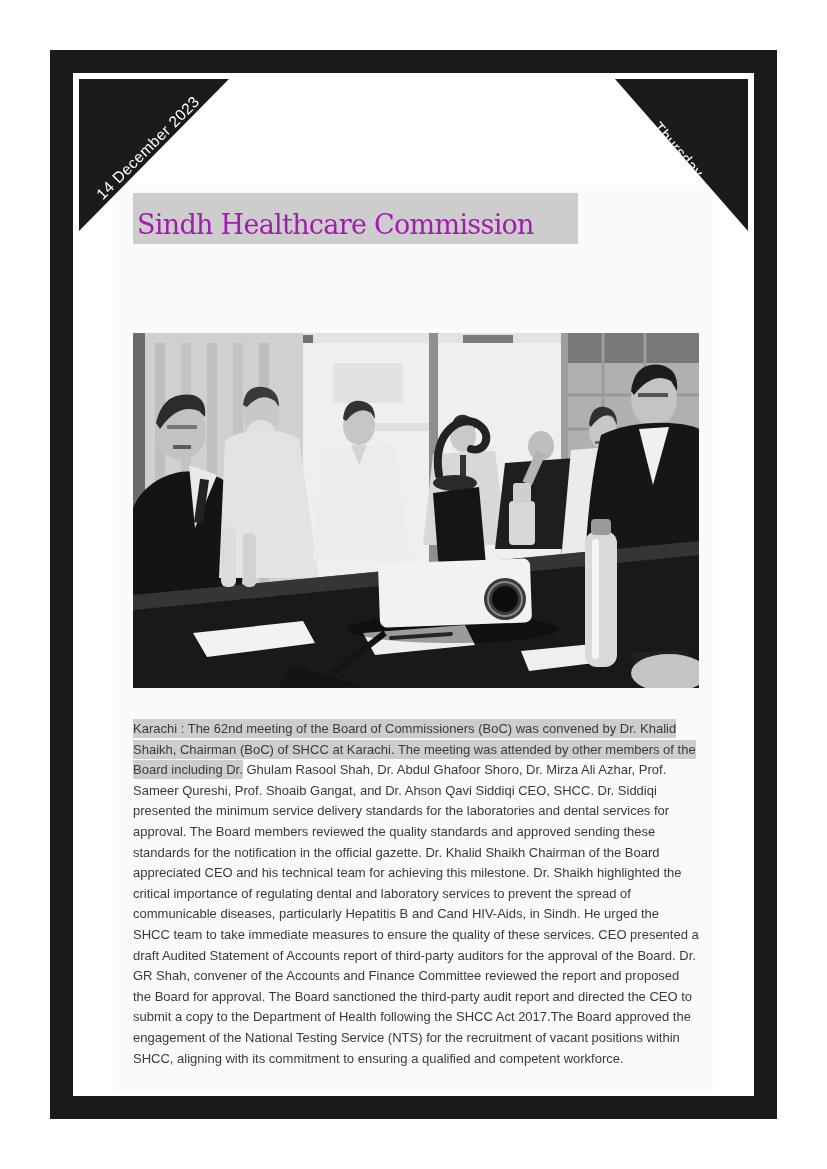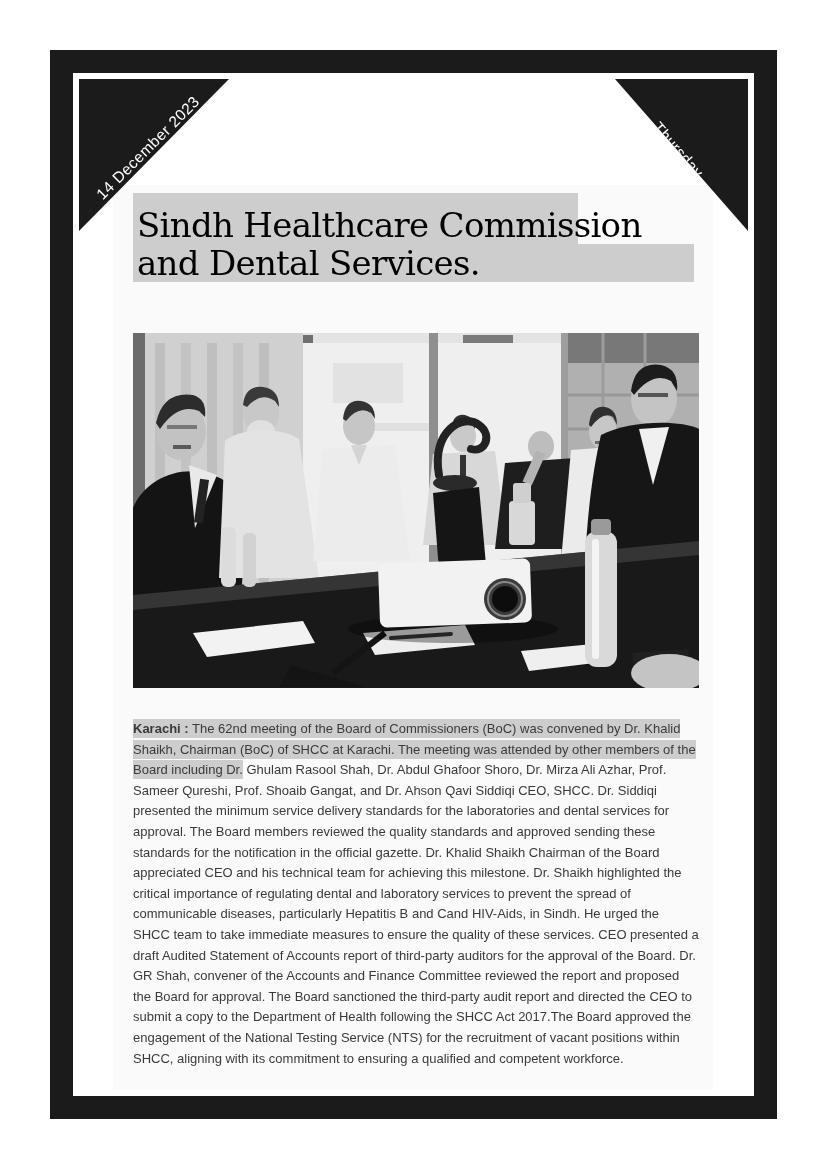--- a/index.html
+++ b/index.html
@@ -24,57 +24,56 @@
   
   .masthead{position:absolute;left:167px;top:0;width:322px;height:76px;
             background:repeating-linear-gradient(to bottom,#939393 0 3px,#ffffff 3px 7px);
             display:flex;align-items:center;justify-content:center;}
   .masthead-title{font-family:"Liberation Serif",serif;font-weight:bold;font-size:62px;
             line-height:76px;color:#0f0f0f;letter-spacing:3px;white-space:nowrap;
             text-shadow:-2px -2px 0 #fff,2px -2px 0 #fff,-2px 2px 0 #fff,2px 2px 0 #fff,
                         -2px 0 0 #fff,2px 0 0 #fff,0 -2px 0 #fff,0 2px 0 #fff;}
   
   .headline{position:absolute;left:54px;top:114px;font-family:"DejaVu Serif",serif;
-            color:#000000;font-size:34px;letter-spacing:-0.7px;}
+            color:#a21caf;font-size:27px;letter-spacing:-0.7px;}
   .h-line{display:block;background:#cdcdcd;height:38px;line-height:38px;
           padding-left:4px;white-space:nowrap;overflow:visible;box-sizing:content-box;}
   .h-line.first{padding-top:13px;}
   .h-line:nth-of-type(1){width:441px;}
   .h-line:nth-of-type(2){width:557px;}
   .h-line:nth-of-type(3){width:292px;}
   
   .photo{position:absolute;left:54px;top:254px;width:566px;height:355px;background:#d9d9d9;}
   .photo svg{display:block;}
   
   .article{position:absolute;left:54px;top:640px;width:566px;
            font-size:13px;line-height:20.6px;color:#3a3a3a;text-align:left;}
   .seg-hl{background:#cdcdcd;box-decoration-break:clone;-webkit-box-decoration-break:clone;
           padding:2px 0;}
-  .seg-bold{font-weight:bold;margin-top:15px;}
+  .seg-bold{font-weight:normal;margin-top:15px;}
 </style>
 </head>
 <body>
 
 <div class="stage">
   <div class="frame">
     <div class="content">
 
       <div class="article-panel"></div>
 
       <div class="ribbon left">
         <div class="ribbon-text">14 December 2023</div>
       </div>
       <div class="ribbon right">
         <div class="ribbon-text">Thursday</div>
       </div>
 
 
       <h1 class="headline" style="margin:0;font-weight:normal;">
         <span class="h-line first">Sindh Healthcare Commission</span>
-        <span class="h-line">and Dental Services.</span>
       </h1>
 
       <div class="photo">
         <svg width="566" height="355" viewBox="0 0 566 355" xmlns="http://www.w3.org/2000/svg">
 
           <g>
             <rect x="0" y="0" width="566" height="355" fill="#d6d6d6"></rect>
             <rect x="0" y="0" width="566" height="16" fill="#e3e3e3"></rect>
             <rect x="120" y="2" width="60" height="8" fill="#6f6f6f"></rect>
             <rect x="330" y="2" width="50" height="8" fill="#7a7a7a"></rect>

